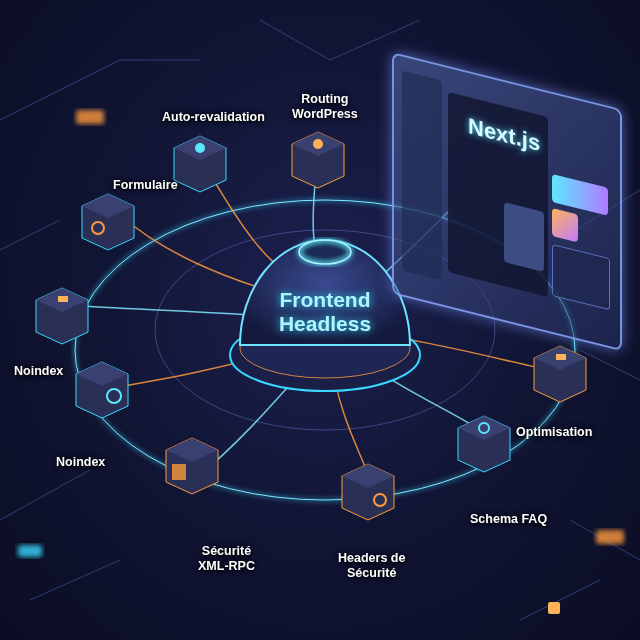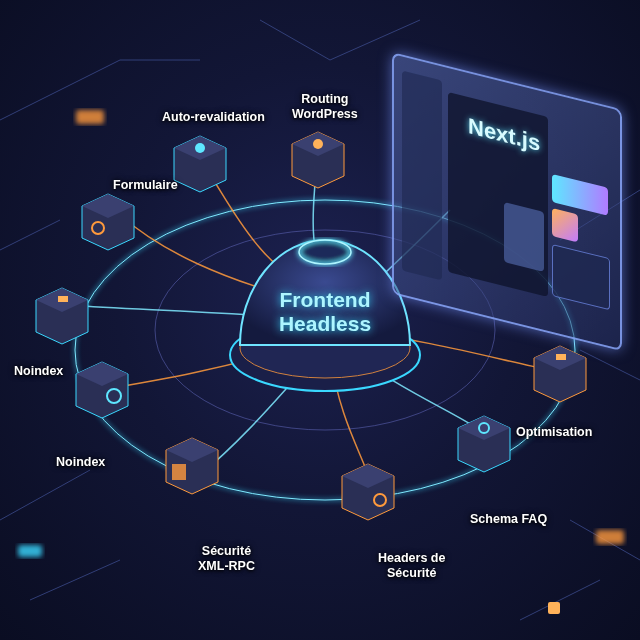--- a/index.html
+++ b/index.html
@@ -161,17 +161,17 @@
   </div>
 
   <div class="label" style="left:162px;top:110px;">Auto-revalidation</div>
   <div class="label" style="left:292px;top:92px;white-space:pre-line;">Routing
 WordPress</div>
   <div class="label" style="left:78px;top:178px;padding-left:35px;">Formulaire</div>
   <div class="label" style="left:14px;top:364px;">Noindex</div>
   <div class="label" style="left:56px;top:455px;">Noindex</div>
   <div class="label" style="left:198px;top:544px;white-space:pre-line;">Sécurité
 XML-RPC</div>
-  <div class="label" style="left:338px;top:551px;white-space:pre-line;margin-left:40px;">Headers de
+  <div class="label" style="left:338px;top:551px;white-space:pre-line;">Headers de
 Sécurité</div>
   <div class="label" style="left:458px;top:512px;margin-left:12px;">Schema FAQ</div>
   <div class="label" style="left:516px;top:425px;">Optimisation</div>
 </div>
 
 </body></html>

